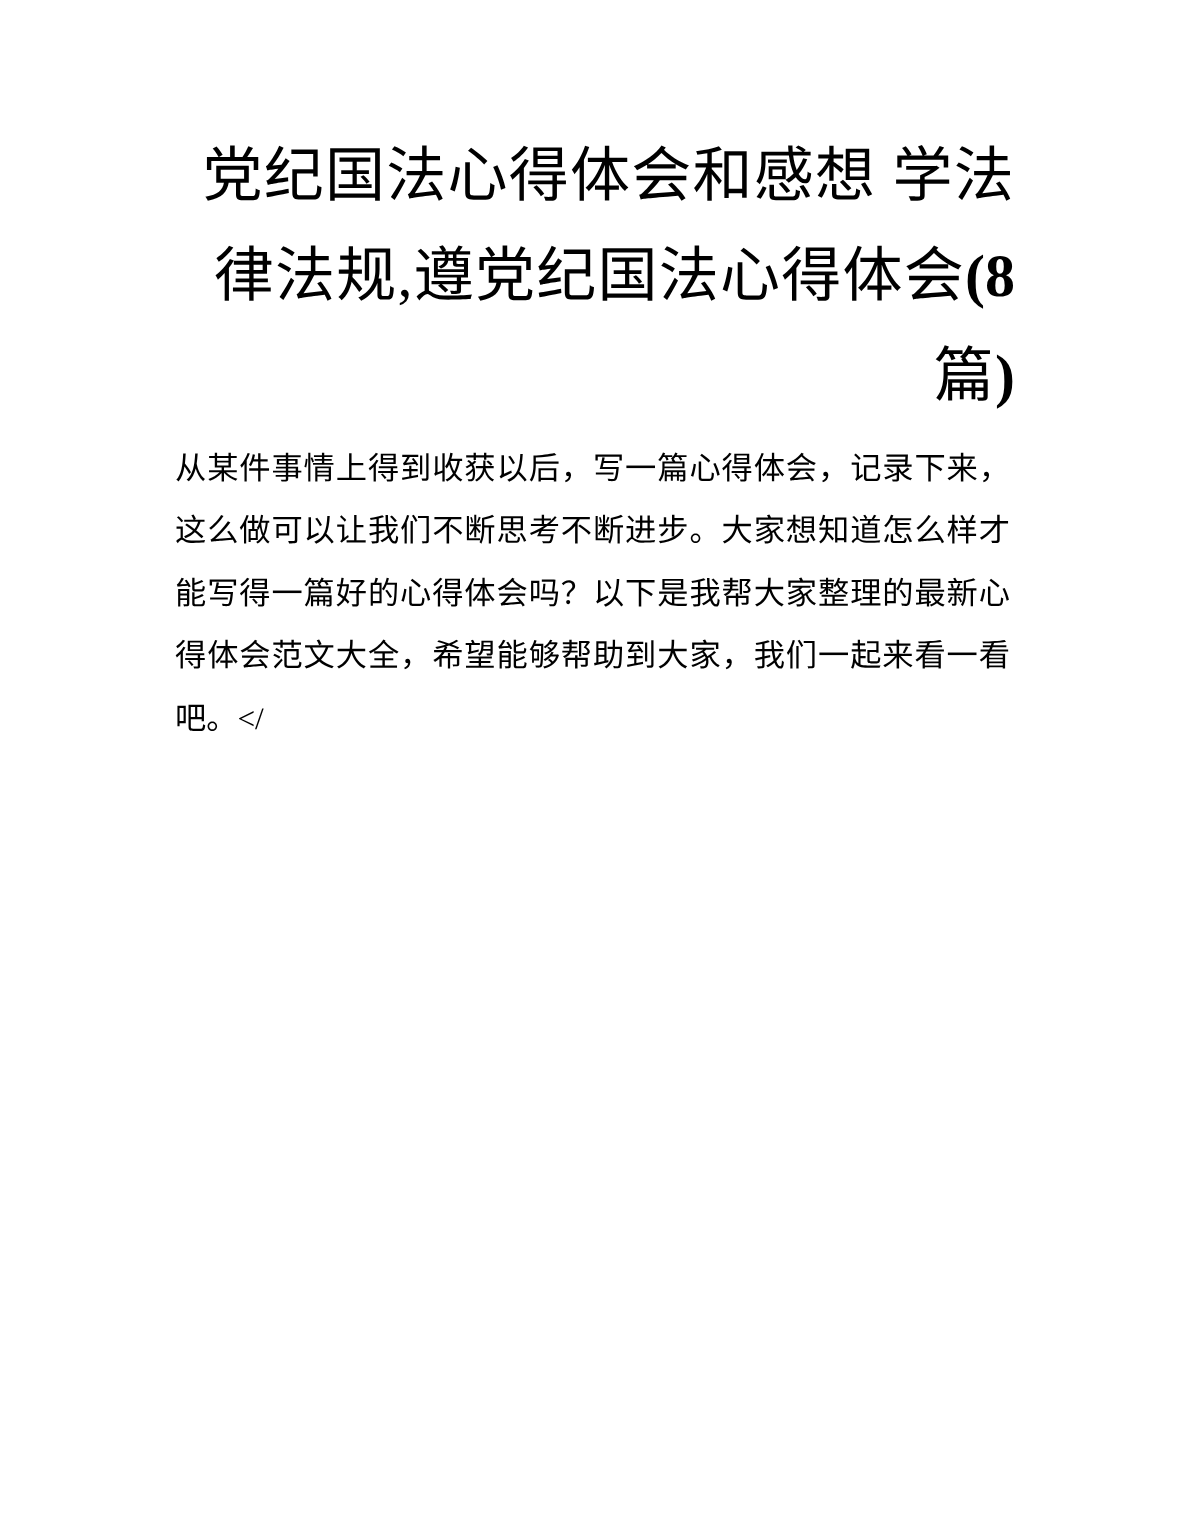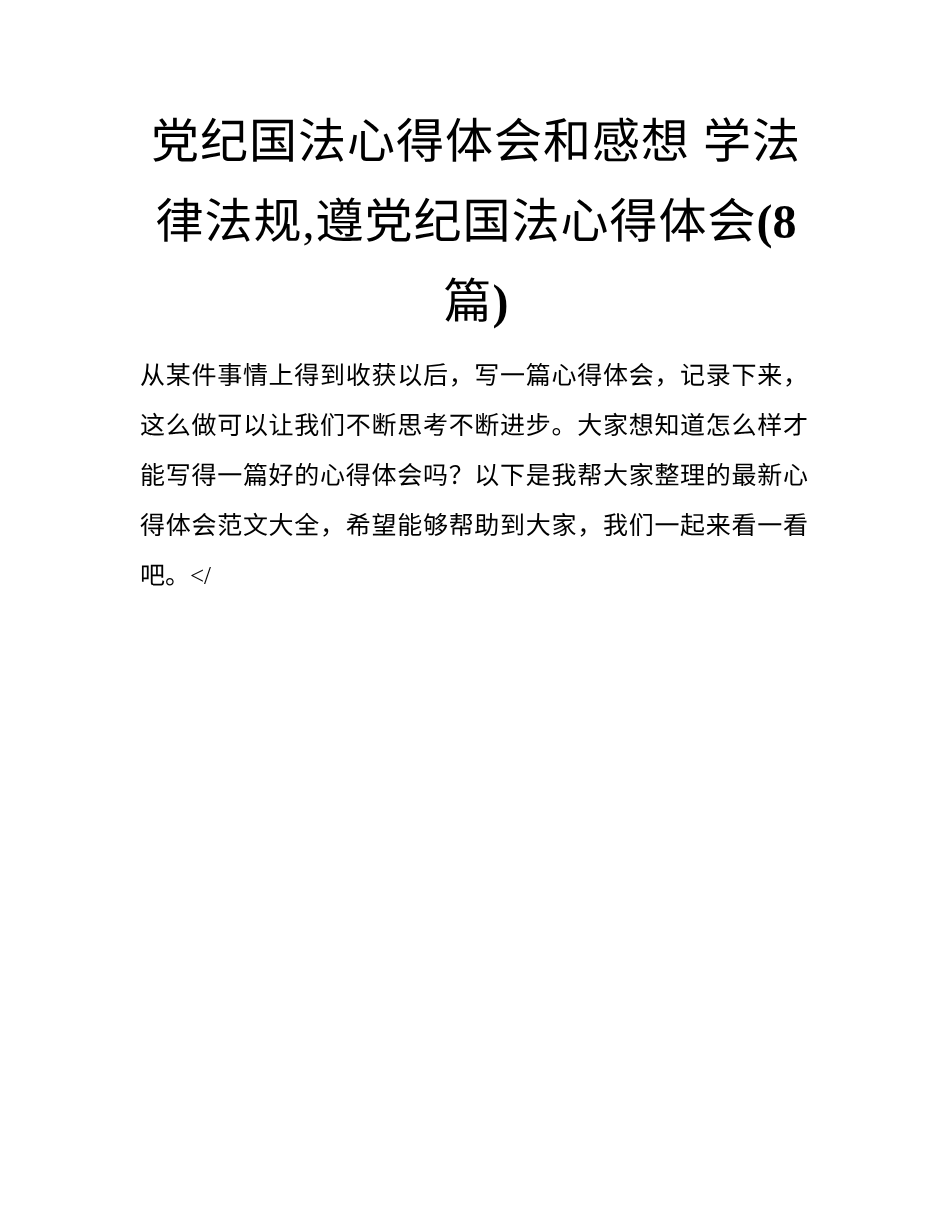--- a/index.html
+++ b/index.html
@@ -21,21 +21,21 @@
     padding: 102px 138px 0 140px;
     background: #ffffff;
   }
   .doc-title {
     margin: 0;
     font-size: 48px;
     line-height: 80px;
     font-weight: normal;
     letter-spacing: 1px;
     color: #000000;
-    text-align: center;
+    text-align: right;
   }
   .doc-title .latin-bold {
     font-weight: bold;
     letter-spacing: 0;
   }
   .doc-paragraph {
     margin: 9px 4px 0 0;
     font-size: 25px;
     line-height: 50px;
     text-align: justify;

